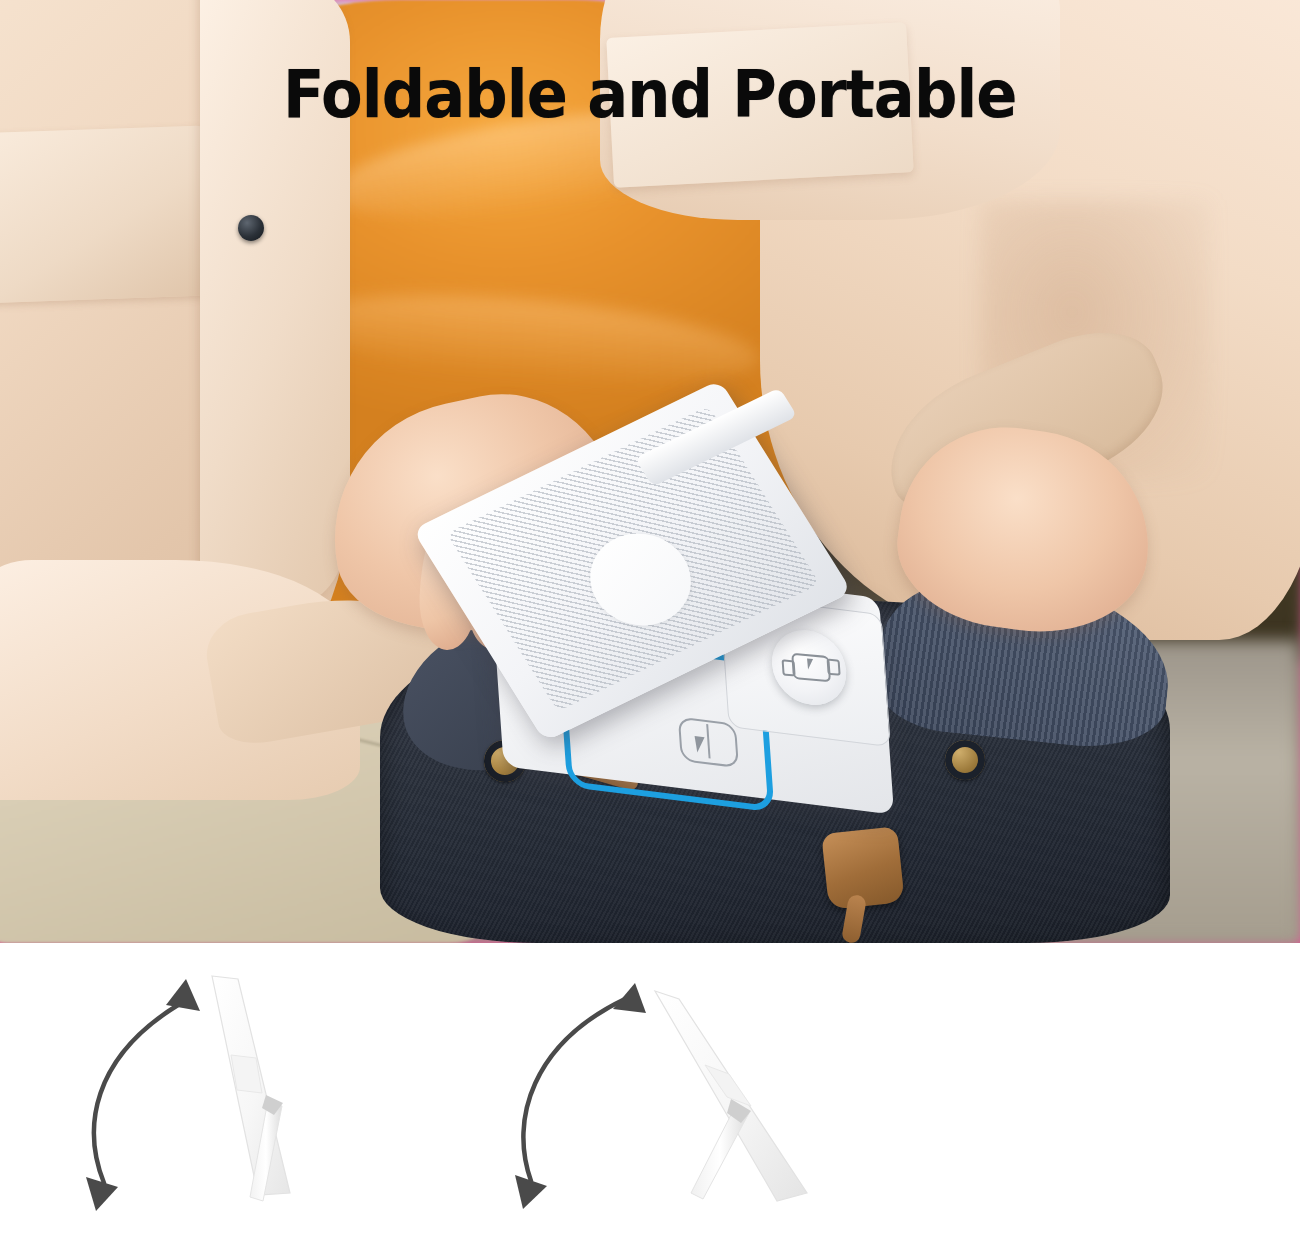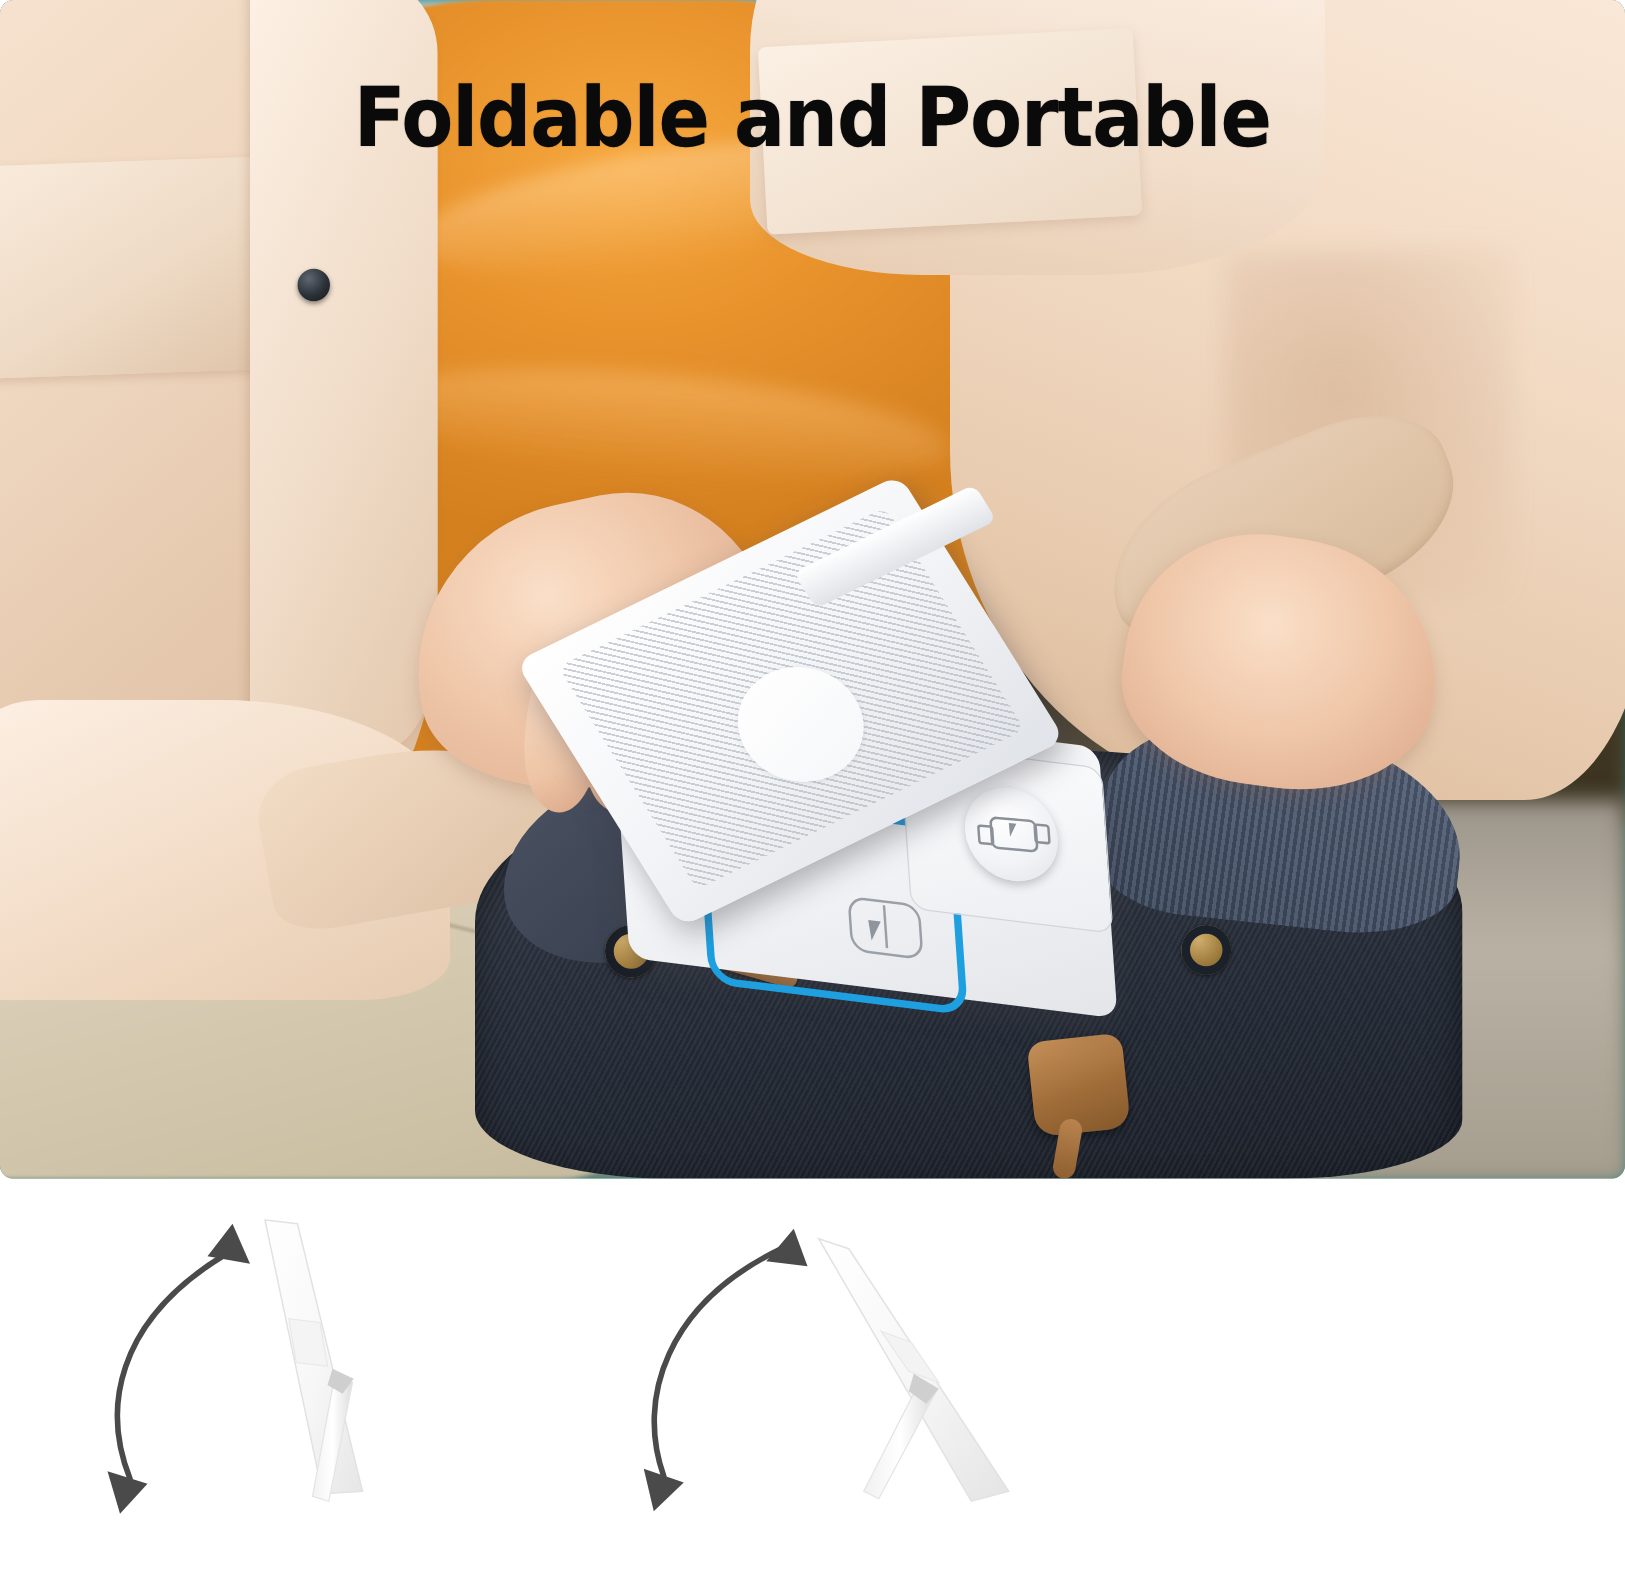--- a/index.html
+++ b/index.html
@@ -15,22 +15,21 @@
     position: relative;
   }
 
   
   .photo-panel {
     position: absolute;
     left: 0; top: 0;
     width: 1300px;
     height: 943px;
     overflow: hidden;
-    background: #0f766e;
-    border-radius: 11px;
+    background: #ec4899;
   }
 
   
   .backdrop {
     position: absolute;
     left: 0; top: 0; width: 1300px; height: 943px;
     background:
       linear-gradient(180deg, #cfd8e0 0%, #e3e2d6 16%, #d8c79a 26%, #3c3426 38%, #2b2418 52%, #6d6351 70%, #9a9384 100%);
     filter: blur(6px);
   }

